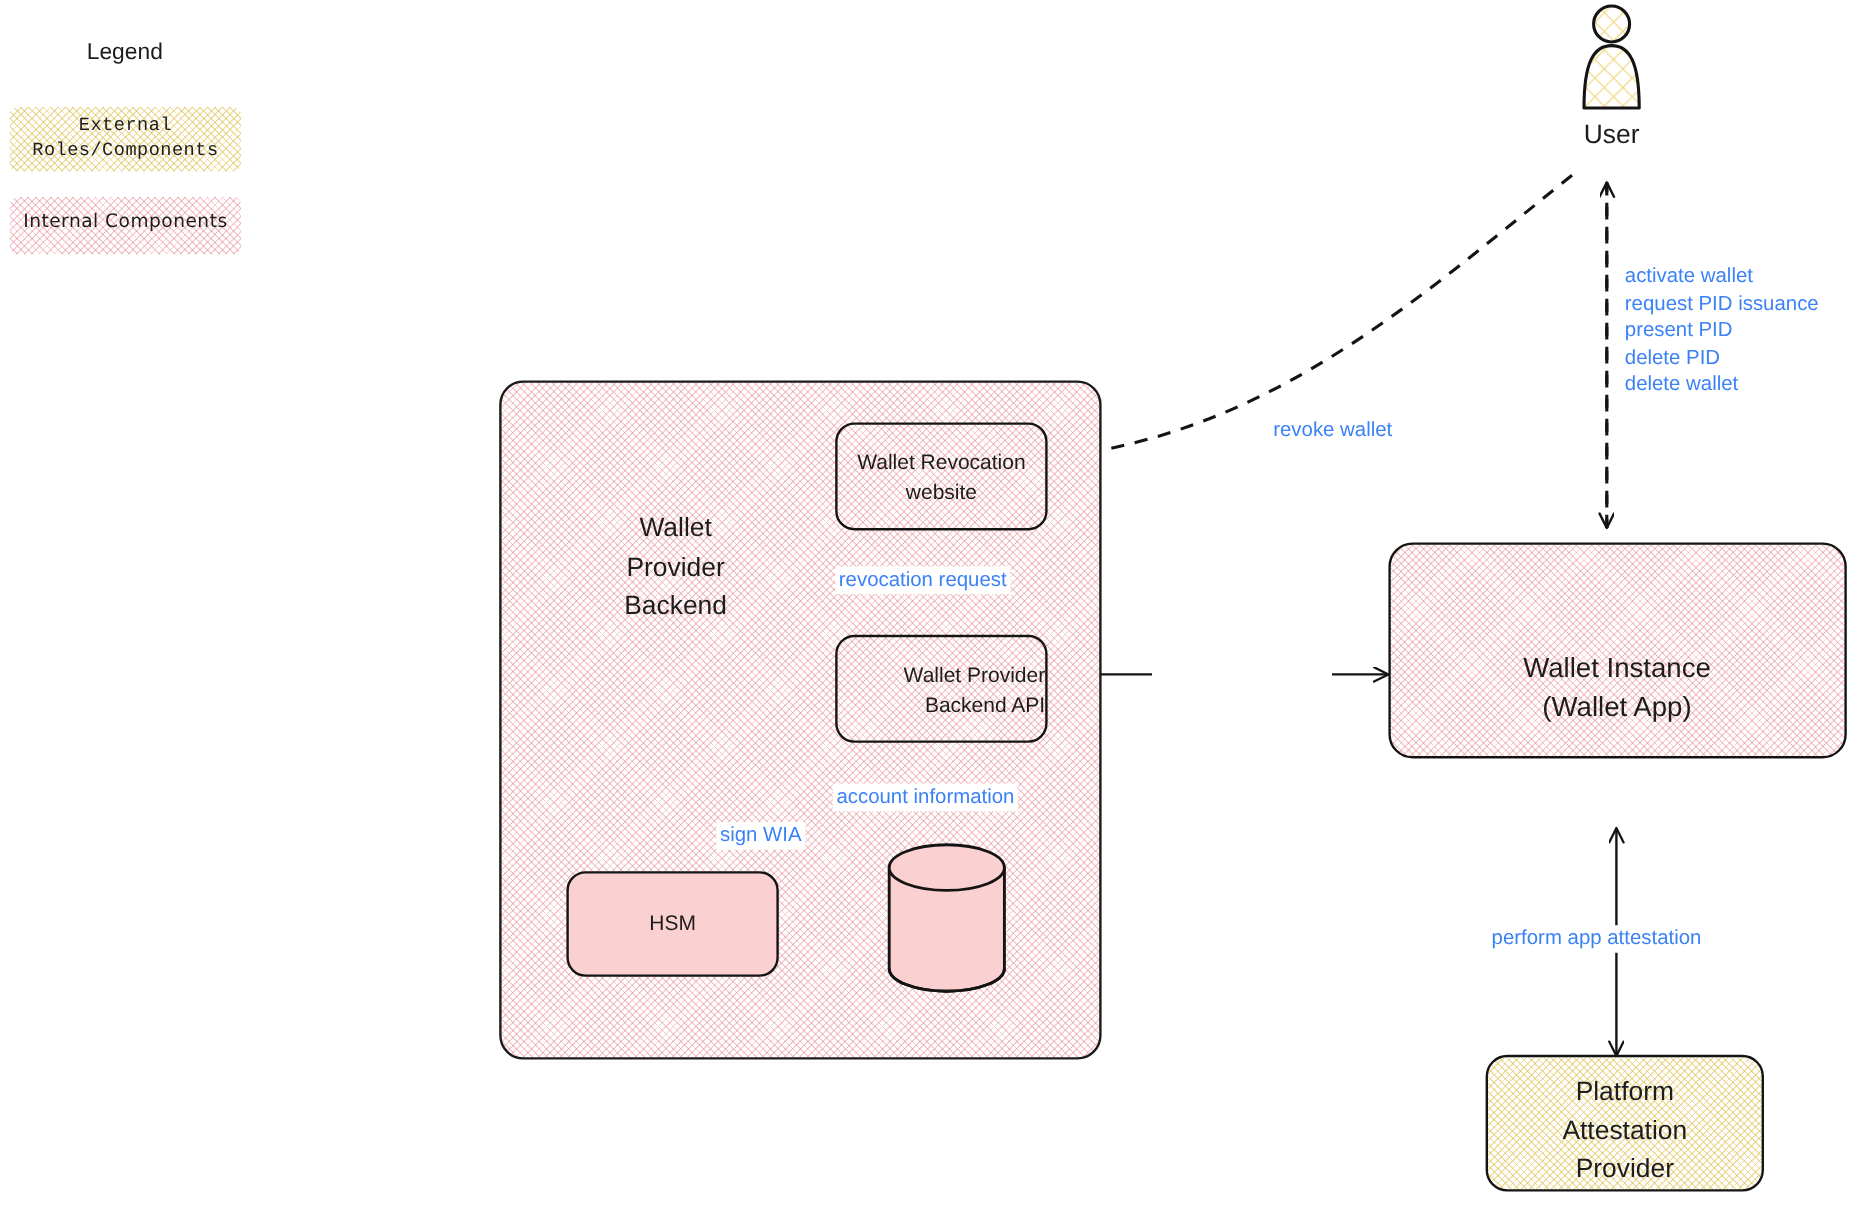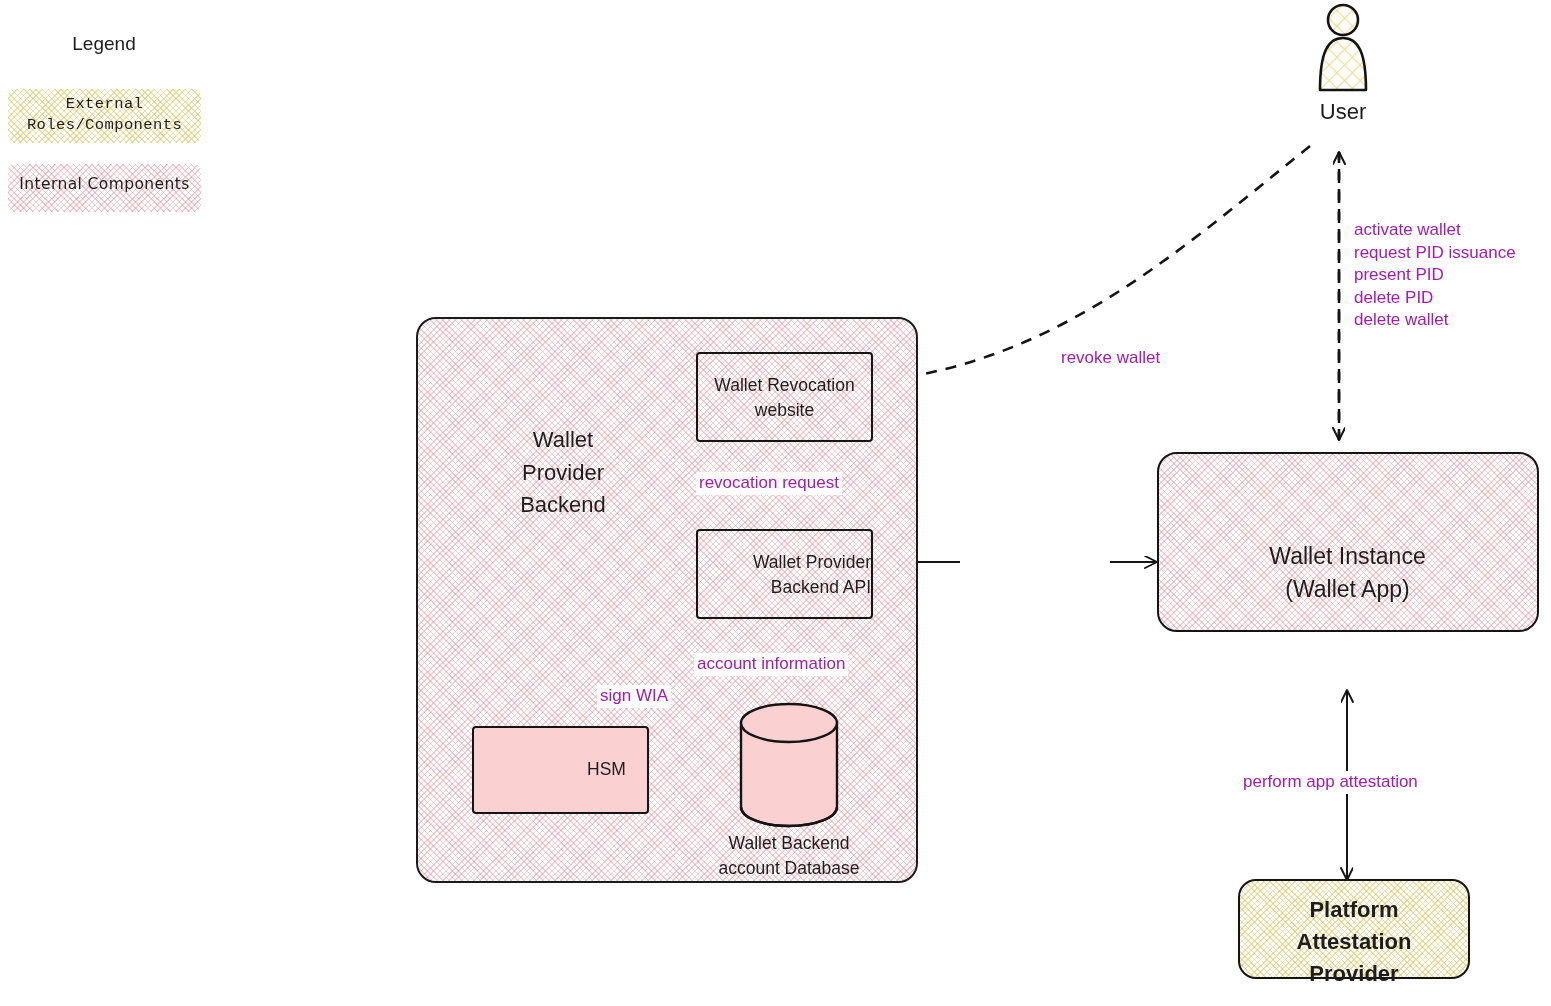--- a/index.html
+++ b/index.html
@@ -33,21 +33,21 @@
     position: absolute;
     white-space: pre;
     line-height: 1.18;
     color: #1d1d1d;
   }
   .edge-label {
     position: absolute;
     white-space: pre;
     font-size: 17px;
     line-height: 1.33;
-    color: #a21caf;
+    color: #3b82f6;
     background: #ffffff;
     padding: 0 3px;
   }
 
   
   .hatch-pink {
     background-color: #ffffff;
     background-image:
       repeating-linear-gradient(45deg,  rgba(232,130,140,0.40) 0 1.1px, rgba(255,255,255,0) 1.1px 4.4px),
       repeating-linear-gradient(-45deg, rgba(232,130,140,0.40) 0 1.1px, rgba(255,255,255,0) 1.1px 4.4px);
@@ -60,21 +60,21 @@
   }
   .solid-pink { background-color: #fad0d0; }
 
   
   .container-box {
     border: 2.4px solid #1b1b1b;
     border-radius: 20px;
   }
   .rbox {
     border: 2.4px solid #141414;
-    border-radius: 4px;
+    border-radius: 16px;
   }
   .legend-chip {
     border-radius: 7px;
   }
 
   
   .cyl { position: absolute; }
   .cyl svg { display: block; overflow: visible; }
 
   
@@ -169,39 +169,37 @@
     <div class="lbl" style="left:0; top:19px; width:173px; text-align:center; font-size:17.5px; line-height:1.42;">Wallet Revocation
 website</div>
   </div>
 
   <div class="node rbox hatch-pink" style="left:696px; top:529px; width:177px; height:90px;">
     <div class="lbl" style="left:0; top:19px; width:173px; text-align:right; font-size:17.5px; line-height:1.42;">Wallet Provider
 Backend API</div>
   </div>
 
   <div class="node rbox solid-pink" style="left:472px; top:726px; width:177px; height:88px;">
-    <div class="lbl" style="left:0; top:31px; width:173px; text-align:center; font-size:17.5px;padding-left:46px;">HSM</div>
+    <div class="lbl" style="left:0; top:31px; width:173px; text-align:center; font-size:17.5px;">HSM</div>
   </div>
 
   <div class="cyl" style="left:736px; top:704px; width:106px; height:122px;">
     <svg width="106" height="122" viewBox="0 0 106 122">
       <path d="M5,19 L5,103 A48,19 0 0 0 101,103 L101,19 Z" fill="#fad0d0" stroke="#141414" stroke-width="2.4" stroke-linejoin="round"></path>
       <ellipse cx="53" cy="19" rx="48" ry="19" fill="#fad0d0" stroke="#141414" stroke-width="2.4"></ellipse>
       <path d="M5,103 A48,19 0 0 0 101,103" fill="none" stroke="#141414" stroke-width="2.4"></path>
     </svg>
   </div>
-  <div class="lbl" style="left:694px; top:831px; width:190px; text-align:center; font-size:17.5px; line-height:1.42;">Wallet Backend
-account Database</div>
 
   <div class="node rbox hatch-pink" style="left:1157px; top:452px; width:382px; height:180px; border-radius:20px;">
     <div class="lbl" style="left:0; top:86px; width:377px; text-align:center; font-size:23px; line-height:1.45;">Wallet Instance
 (Wallet App)</div>
   </div>
 
-  <div class="node rbox hatch-yellow" style="left:1238px; top:879px; width:232px; height:100px; border-radius:18px;font-weight:bold;">
+  <div class="node rbox hatch-yellow" style="left:1238px; top:879px; width:232px; height:114px; border-radius:18px;">
     <div class="lbl" style="left:0; top:13px; width:228px; text-align:center; font-size:22px; line-height:1.45;">Platform
 Attestation
 Provider</div>
   </div>
 
   <div class="edge-label" style="left:1351px; top:219px; text-align:left;">activate wallet
 request PID issuance
 present PID
 delete PID
 delete wallet</div>

